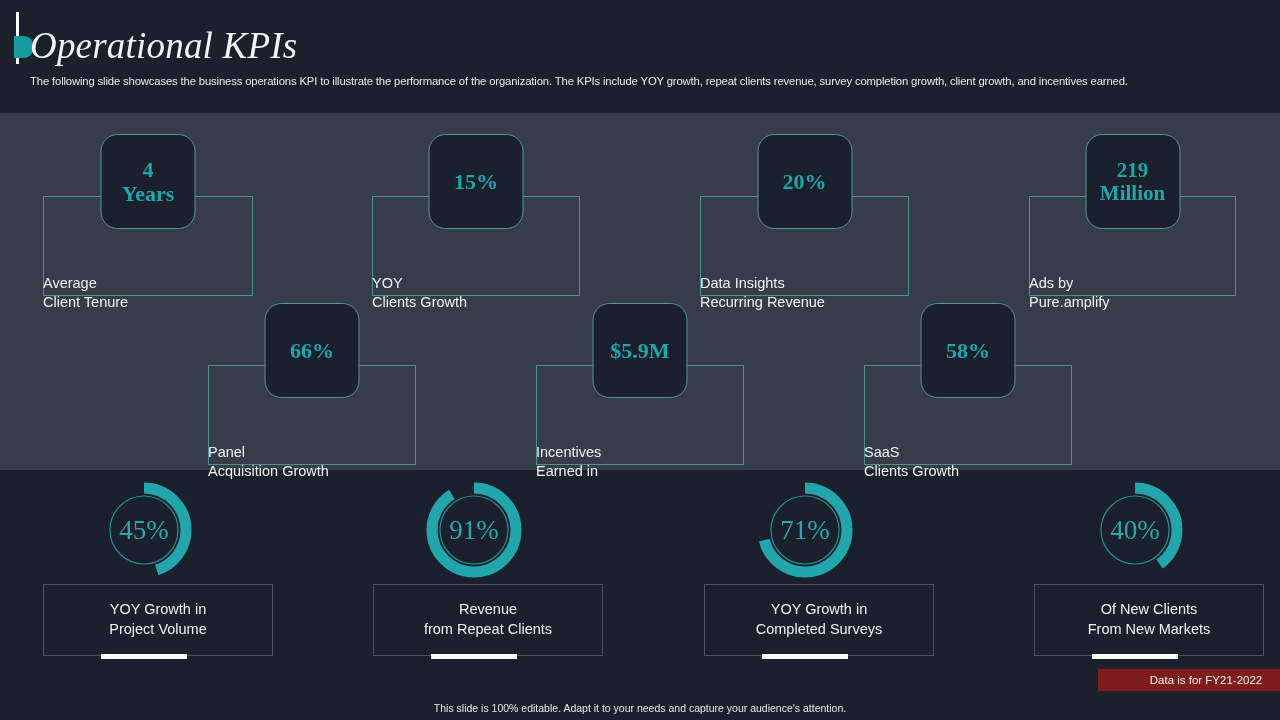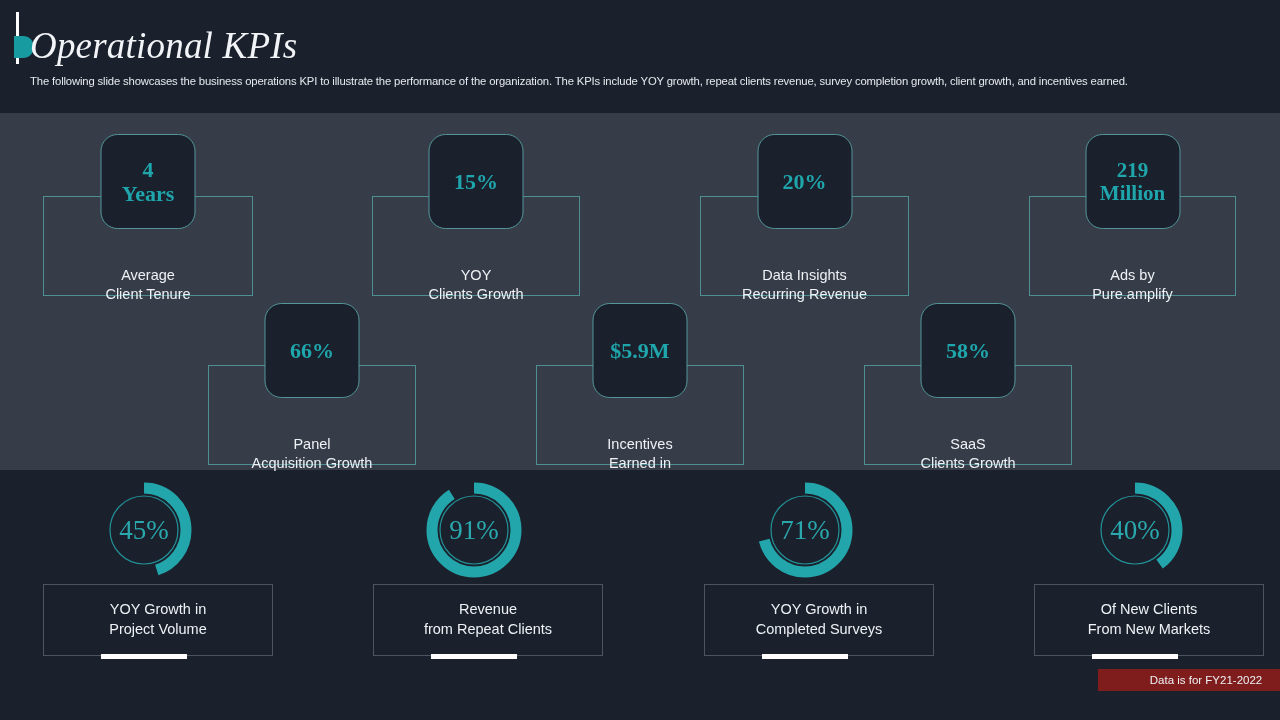--- a/index.html
+++ b/index.html
@@ -34,21 +34,21 @@
   .stat .badge {
     position:absolute; left:50%; top:0; transform:translateX(-50%);
     width:95px; height:95px; border:1px solid #53969b; border-radius:17px;
     background:#1b212c; display:flex; align-items:center; justify-content:center;
     text-align:center; line-height:1.05;
     font-family:"Liberation Serif", serif; font-weight:700;
     font-size:22px; color:#1fa6ac; z-index:2;
   }
   .stat .badge.big { font-size:21px; }
   .stat .label {
-    position:absolute; left:0; top:132px; width:100%; text-align:center;
+    position:absolute; left:0; top:140px; width:100%; 
     font-size:14.5px; color:#eef1f5; line-height:1.33; z-index:3;
   }
 
   
   .donut-card { position:absolute; width:202px; }
   .donut-wrap { position:relative; width:100px; height:100px; margin:0 auto; }
   .donut-wrap svg { display:block; }
   .donut-val {
     position:absolute; left:0; top:0; width:100px; height:100px;
     display:flex; align-items:center; justify-content:center;
@@ -170,15 +170,16 @@
         <circle cx="50" cy="50" r="34" fill="none" stroke="#23a6ab" stroke-width="1.2" opacity="0.85"></circle>
         <circle class="arc" cx="50" cy="50" r="42" fill="none" stroke="#23a6ab" stroke-width="11" stroke-linecap="butt" transform="rotate(-90 50 50)" stroke-dasharray="105.55751316061706 263.89378290154264"></circle>
       </svg>
       <div class="donut-val">40%</div>
     </div>
     <div class="donut-box">Of New Clients<br>From New Markets</div>
     <div class="donut-underline"></div>
   </div>
 
   <div class="data-badge">Data is for FY21-2022</div>
+  <div class="editable-note">This slide is 100% editable. Adapt it to your needs and capture your audience's attention.</div>
   <div class="page-num">34</div>
 
 </div>
 
 </body></html>

